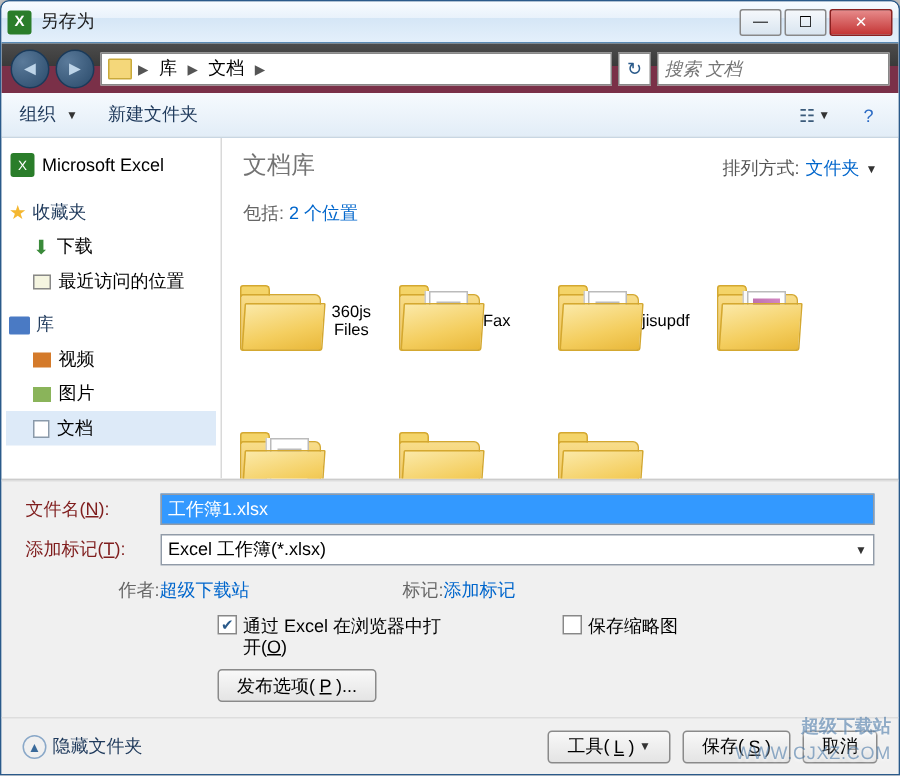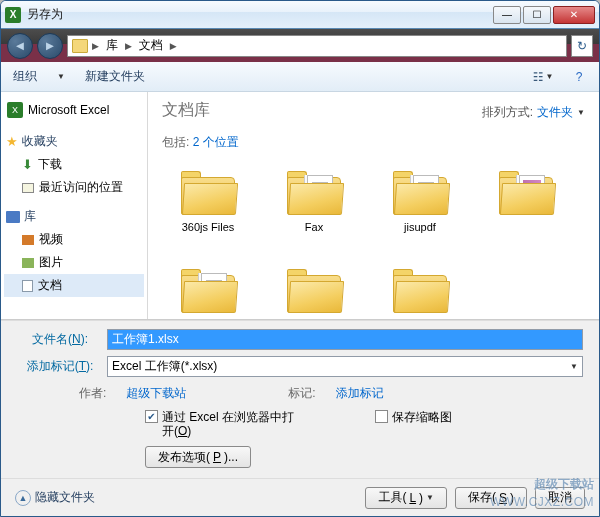--- a/index.html
+++ b/index.html
@@ -16,21 +16,21 @@
 .navbar{height:33px;background:linear-gradient(to bottom,#4c4c4c 0%,#3a3a3a 45%,#7a3048 46%,#7a3048 100%);display:flex;align-items:center;padding:3px 6px;gap:4px}
 .nav-btn{width:26px;height:26px;border-radius:50%;background:radial-gradient(circle at 30% 30%,#5a7a9a,#2a4a6a);border:1px solid #1a3a5a;display:flex;align-items:center;justify-content:center;color:#bdd4e8;font-size:13px}
 .crumb-bar{flex:1;height:22px;background:#fff;border:1px solid #888;display:flex;align-items:center;padding:0 4px;gap:2px}
 .crumb-icon{width:16px;height:14px;background:#f4d77a;border:1px solid #c9a93a;border-radius:1px}
 .crumb-sep{color:#555;font-size:9px;padding:0 2px}
 .crumb-item{padding:0 3px;color:#000}
 .refresh-btn{width:22px;height:22px;background:#fff;border:1px solid #888;display:flex;align-items:center;justify-content:center;color:#2a5a8a}
 .search-box{width:155px;height:22px;background:#fff;border:1px solid #888;display:flex;align-items:center;padding:0 4px}
 .search-box input{border:none;outline:none;flex:1;color:#888;font-style:italic;background:transparent}
 .toolbar{height:30px;background:linear-gradient(#f6fafe,#e2edf7);border-bottom:1px solid #c8d6e2;display:flex;align-items:center;padding:0 8px;gap:12px}
-.tool-item{color:#1e395b;display:flex;align-items:center;gap:20px;padding:2px 4px}
+.tool-item{color:#1e395b;display:flex;align-items:center;gap:7px;padding:2px 4px}
 .tool-drop{font-size:8px;color:#333}
 .tool-spacer{flex:1}
 .tool-icon-btn{width:24px;height:22px;display:flex;align-items:center;justify-content:center;color:#3a5a7a}
 .body-area{flex:1;display:flex;overflow:hidden;border-bottom:1px solid #ccc}
 .sidebar{width:147px;background:#fff;border-right:1px solid #d9d9d9;overflow-y:auto;padding:6px 3px}
 .sb-app{display:flex;align-items:center;gap:5px;padding:4px 3px;margin-bottom:8px}
 .sb-app-icon{width:16px;height:16px;background:#2a7d2a;border-radius:2px;display:flex;align-items:center;justify-content:center;color:#fff;font-size:9px}
 .sb-group{margin-top:6px}
 .sb-head{display:flex;align-items:center;gap:4px;padding:3px 2px;color:#1e395b}
 .sb-star{color:#f4b731;font-size:13px}
@@ -44,38 +44,38 @@
 .sb-img{width:12px;height:10px;background:#8ab45a}
 .sb-doc{width:11px;height:12px;background:#fff;border:1px solid #8a9aaa}
 .content{flex:1;display:flex;flex-direction:column;background:#fff}
 .content-head{padding:8px 14px 6px;display:flex;align-items:flex-start}
 .lib-title{font-size:16px;color:#737373}
 .lib-sub{font-size:11px;color:#666;margin-top:13px}
 .lib-sub a{color:#0066cc;text-decoration:none}
 .arrange{margin-left:auto;font-size:11px;color:#555;display:flex;gap:4px;align-items:center;padding-top:4px}
 .arrange a{color:#0066cc;text-decoration:none}
 .file-grid{flex:1;padding:8px 10px 4px;display:flex;flex-wrap:wrap;align-content:flex-start;gap:4px 6px;overflow:hidden}
-.file-item{width:100px;height:94px;display:flex;flex-direction:column;align-items:center;justify-content:flex-start;padding-top:4px}
+.file-item{width:100px;height:94px;display:flex;flex-direction:row;align-items:center;justify-content:flex-start;padding-top:4px}
 .folder-icon{width:58px;height:46px;position:relative;margin-bottom:6px}
 .folder-back{position:absolute;width:54px;height:38px;bottom:0;left:2px;background:linear-gradient(#f8dd8a,#eec050);border:1px solid #d4a830;border-radius:2px 4px 2px 2px}
 .folder-tab{position:absolute;width:20px;height:8px;top:2px;left:2px;background:#f4d468;border:1px solid #d4a830;border-bottom:none;border-radius:2px 3px 0 0}
 .folder-front{position:absolute;width:54px;height:32px;bottom:0;left:4px;background:linear-gradient(165deg,#fbe9a8 0%,#f4ce5f 60%,#e9b83a 100%);border:1px solid #d4a830;border-radius:1px 1px 2px 2px;transform:skewX(-4deg)}
 .folder-doc{position:absolute;width:26px;height:32px;top:6px;left:22px;background:#fff;border:1px solid #bbb;box-shadow:-2px 0 0 #fafafa,-3px 0 0 #ccc}
 .folder-doc.pic::before{content:"";position:absolute;top:4px;left:3px;width:18px;height:22px;background:linear-gradient(45deg,#a85a9a,#d488c4)}
 .folder-doc.lines::before{content:"";position:absolute;top:6px;left:4px;width:16px;height:2px;background:#bbb;box-shadow:0 4px 0 #bbb,0 8px 0 #bbb,0 12px 0 #bbb}
 .file-label{font-size:11px;text-align:center;color:#000;max-width:96px;word-wrap:break-word}
 .form-area{padding:8px 16px 4px;background:#f0f0f0;border-top:1px solid #ddd}
 .form-row{display:flex;align-items:center;margin-bottom:6px;gap:4px}
-.form-label{width:86px;text-align:center;color:#0369a1}
+.form-label{width:86px;text-align:left;color:#7f1d1d}
 .form-label u{text-decoration:underline}
 .form-input{flex:1;height:21px;border:1px solid #919ba8;padding:0 4px;background:#fff}
 .form-input.sel{background:#3399ff;color:#fff}
 .form-select{flex:1;height:21px;border:1px solid #919ba8;background:#fff;display:flex;align-items:center;padding:0 4px;justify-content:space-between}
 .meta-row{display:flex;padding:2px 0 6px 62px;gap:38px;font-size:11px}
-.meta-item{display:flex;gap:20px}
+.meta-item{display:flex;gap:0}
 .meta-label{color:#666}
 .meta-link{color:#0066cc}
 .check-row{display:flex;padding:2px 0 8px 128px;gap:80px;font-size:11px}
 .check-item{display:flex;align-items:flex-start;gap:4px;max-width:150px}
 .check-box{width:13px;height:13px;border:1px solid #888;background:#fff;display:flex;align-items:center;justify-content:center;color:#2a5a8a;font-size:10px;flex-shrink:0}
 .check-label{color:#000;line-height:14px}
 .check-label u{text-decoration:underline}
 .pub-row{padding:0 0 6px 128px}
 .btn{height:22px;padding:0 12px;background:linear-gradient(#f8f8f8,#e4e4e4);border:1px solid #8a8a8a;border-radius:3px;display:inline-flex;align-items:center;gap:3px;color:#000}
 .footer{height:38px;background:#f0f0f0;border-top:1px solid #ddd;display:flex;align-items:center;padding:0 14px;gap:8px}
@@ -105,20 +105,24 @@
     <div class="nav-btn">►</div>
     <div class="crumb-bar">
       <div class="crumb-icon"></div>
       <span class="crumb-sep">▶</span>
       <span class="crumb-item">库</span>
       <span class="crumb-sep">▶</span>
       <span class="crumb-item">文档</span>
       <span class="crumb-sep">▶</span>
     </div>
     <div class="refresh-btn">↻</div>
+    <div class="search-box">
+      <input placeholder="搜索 文档" style="">
+
+    </div>
   </div>
 
   <div class="toolbar">
     <div class="tool-item">
       <span>组织</span>
       <span class="tool-drop">▼</span>
     </div>
     <div class="tool-item">
       <span>新建文件夹</span>
     </div>

